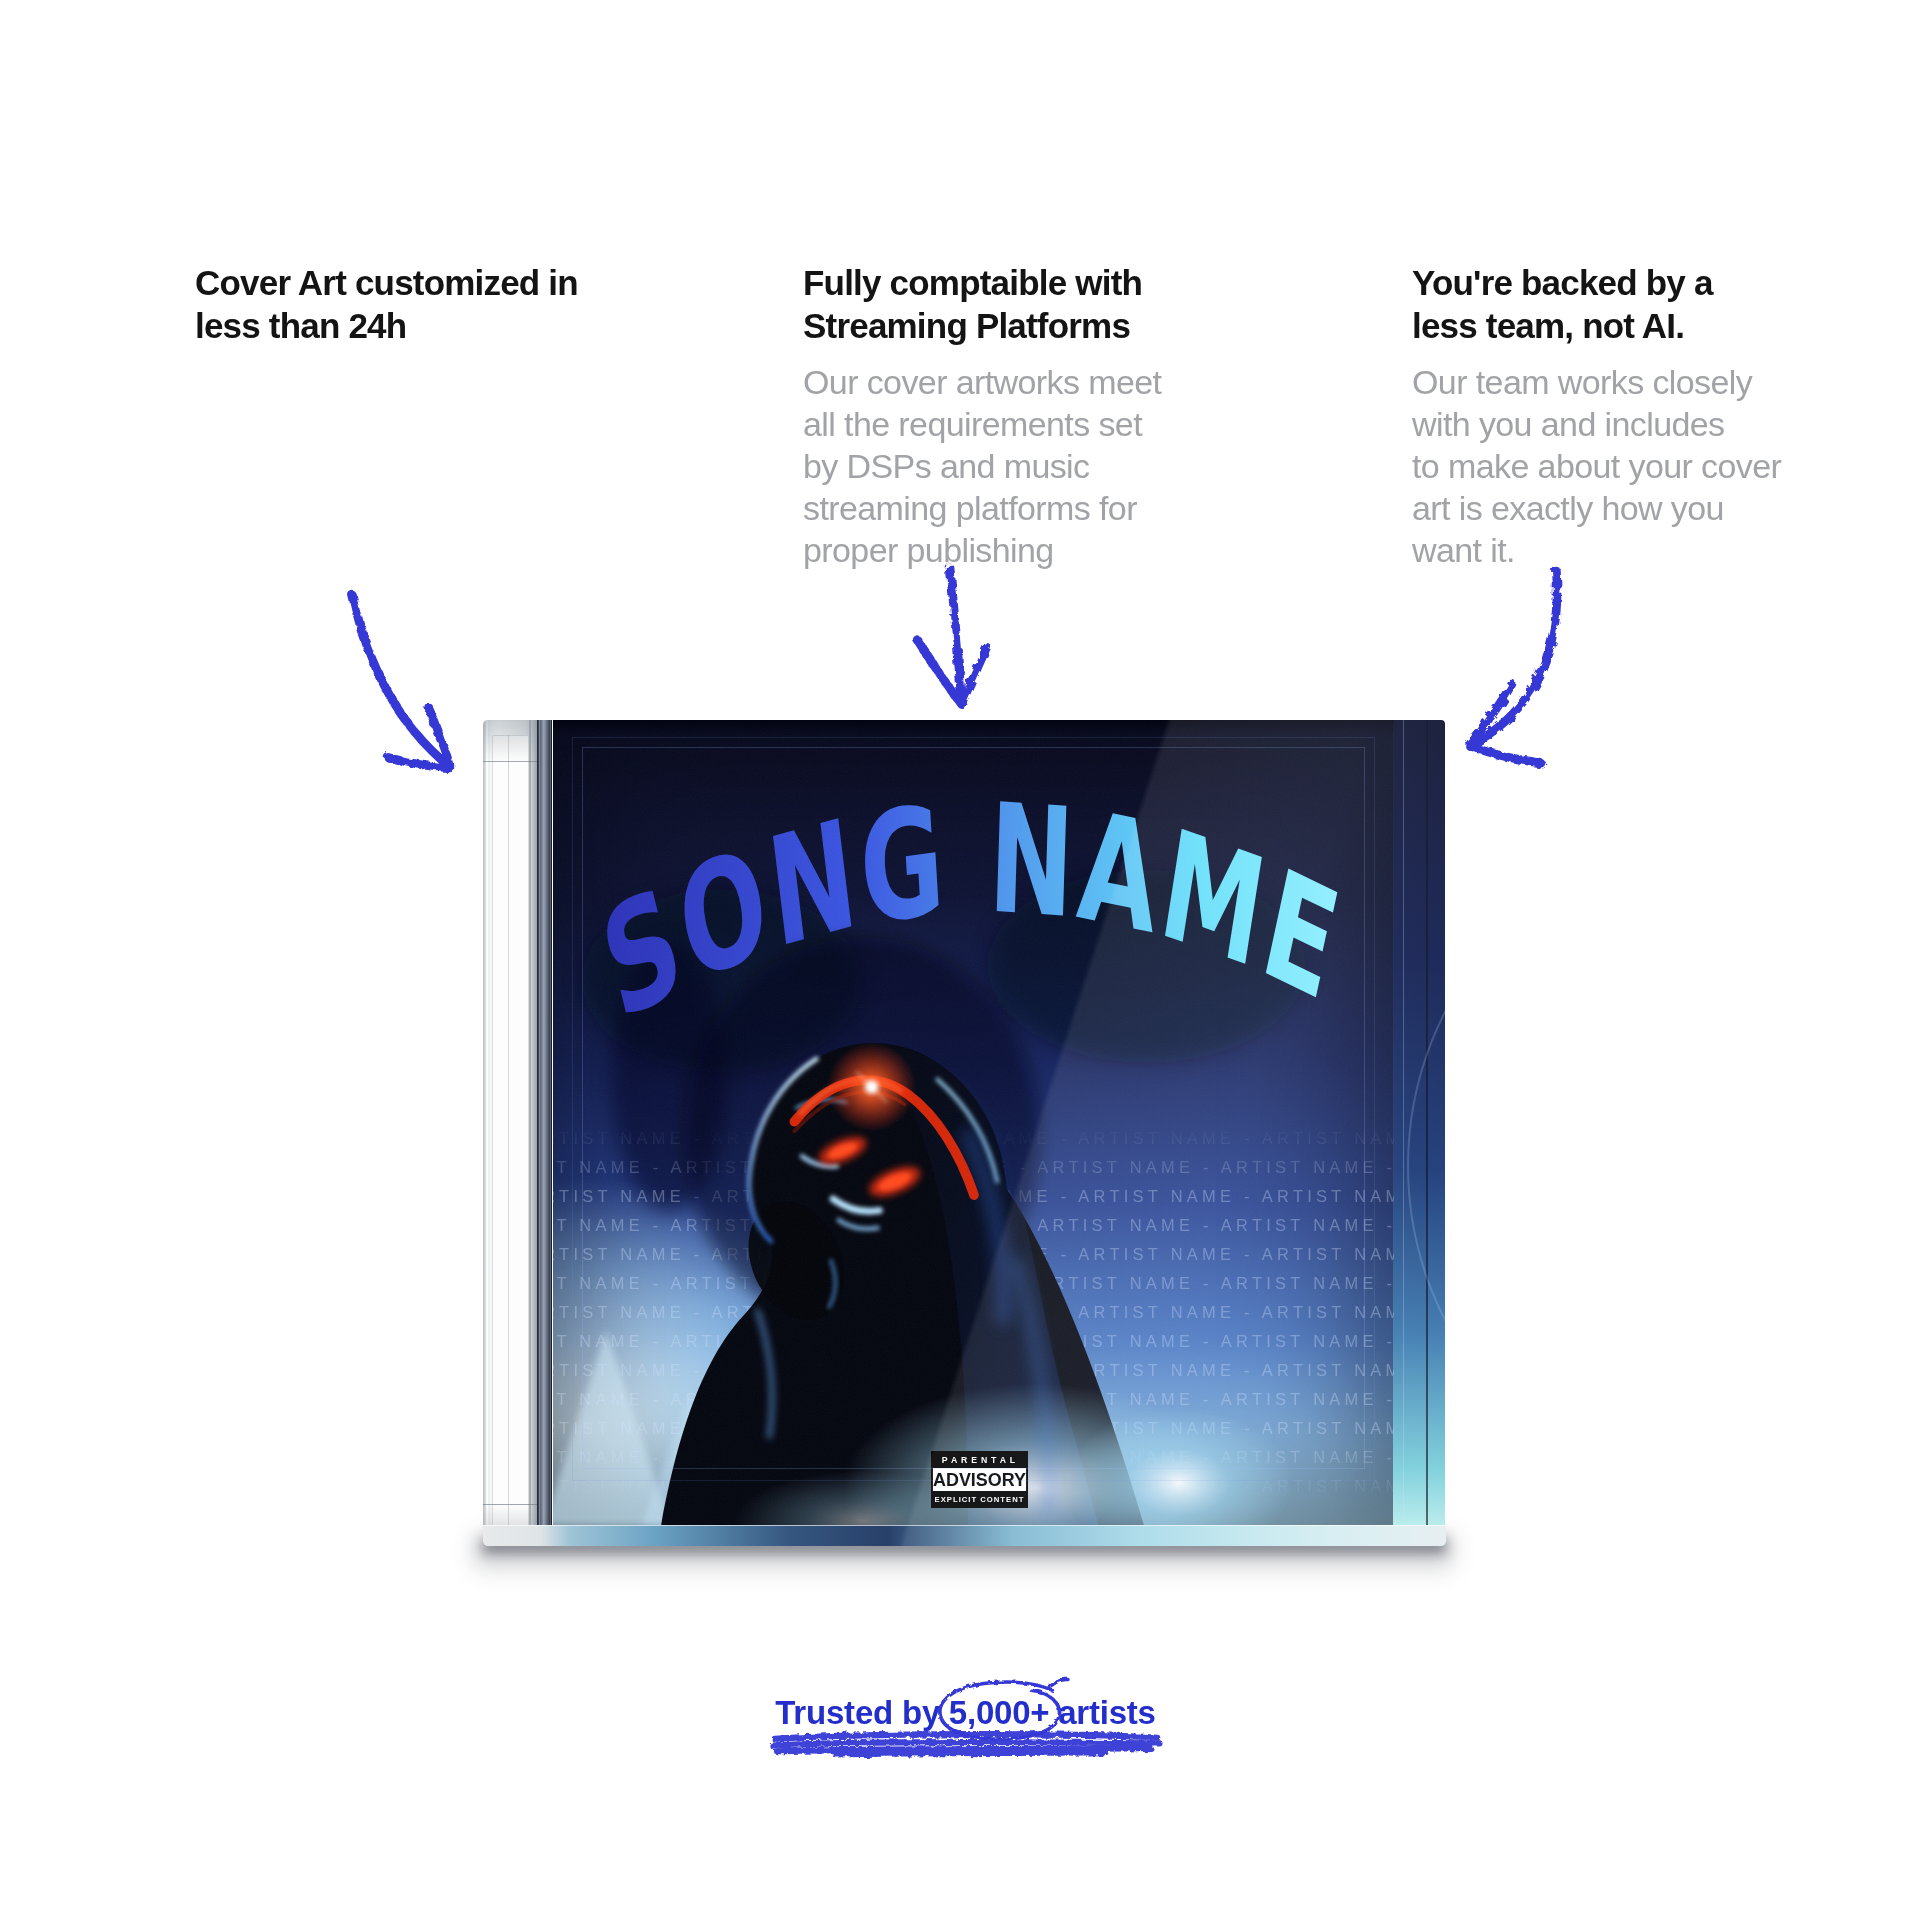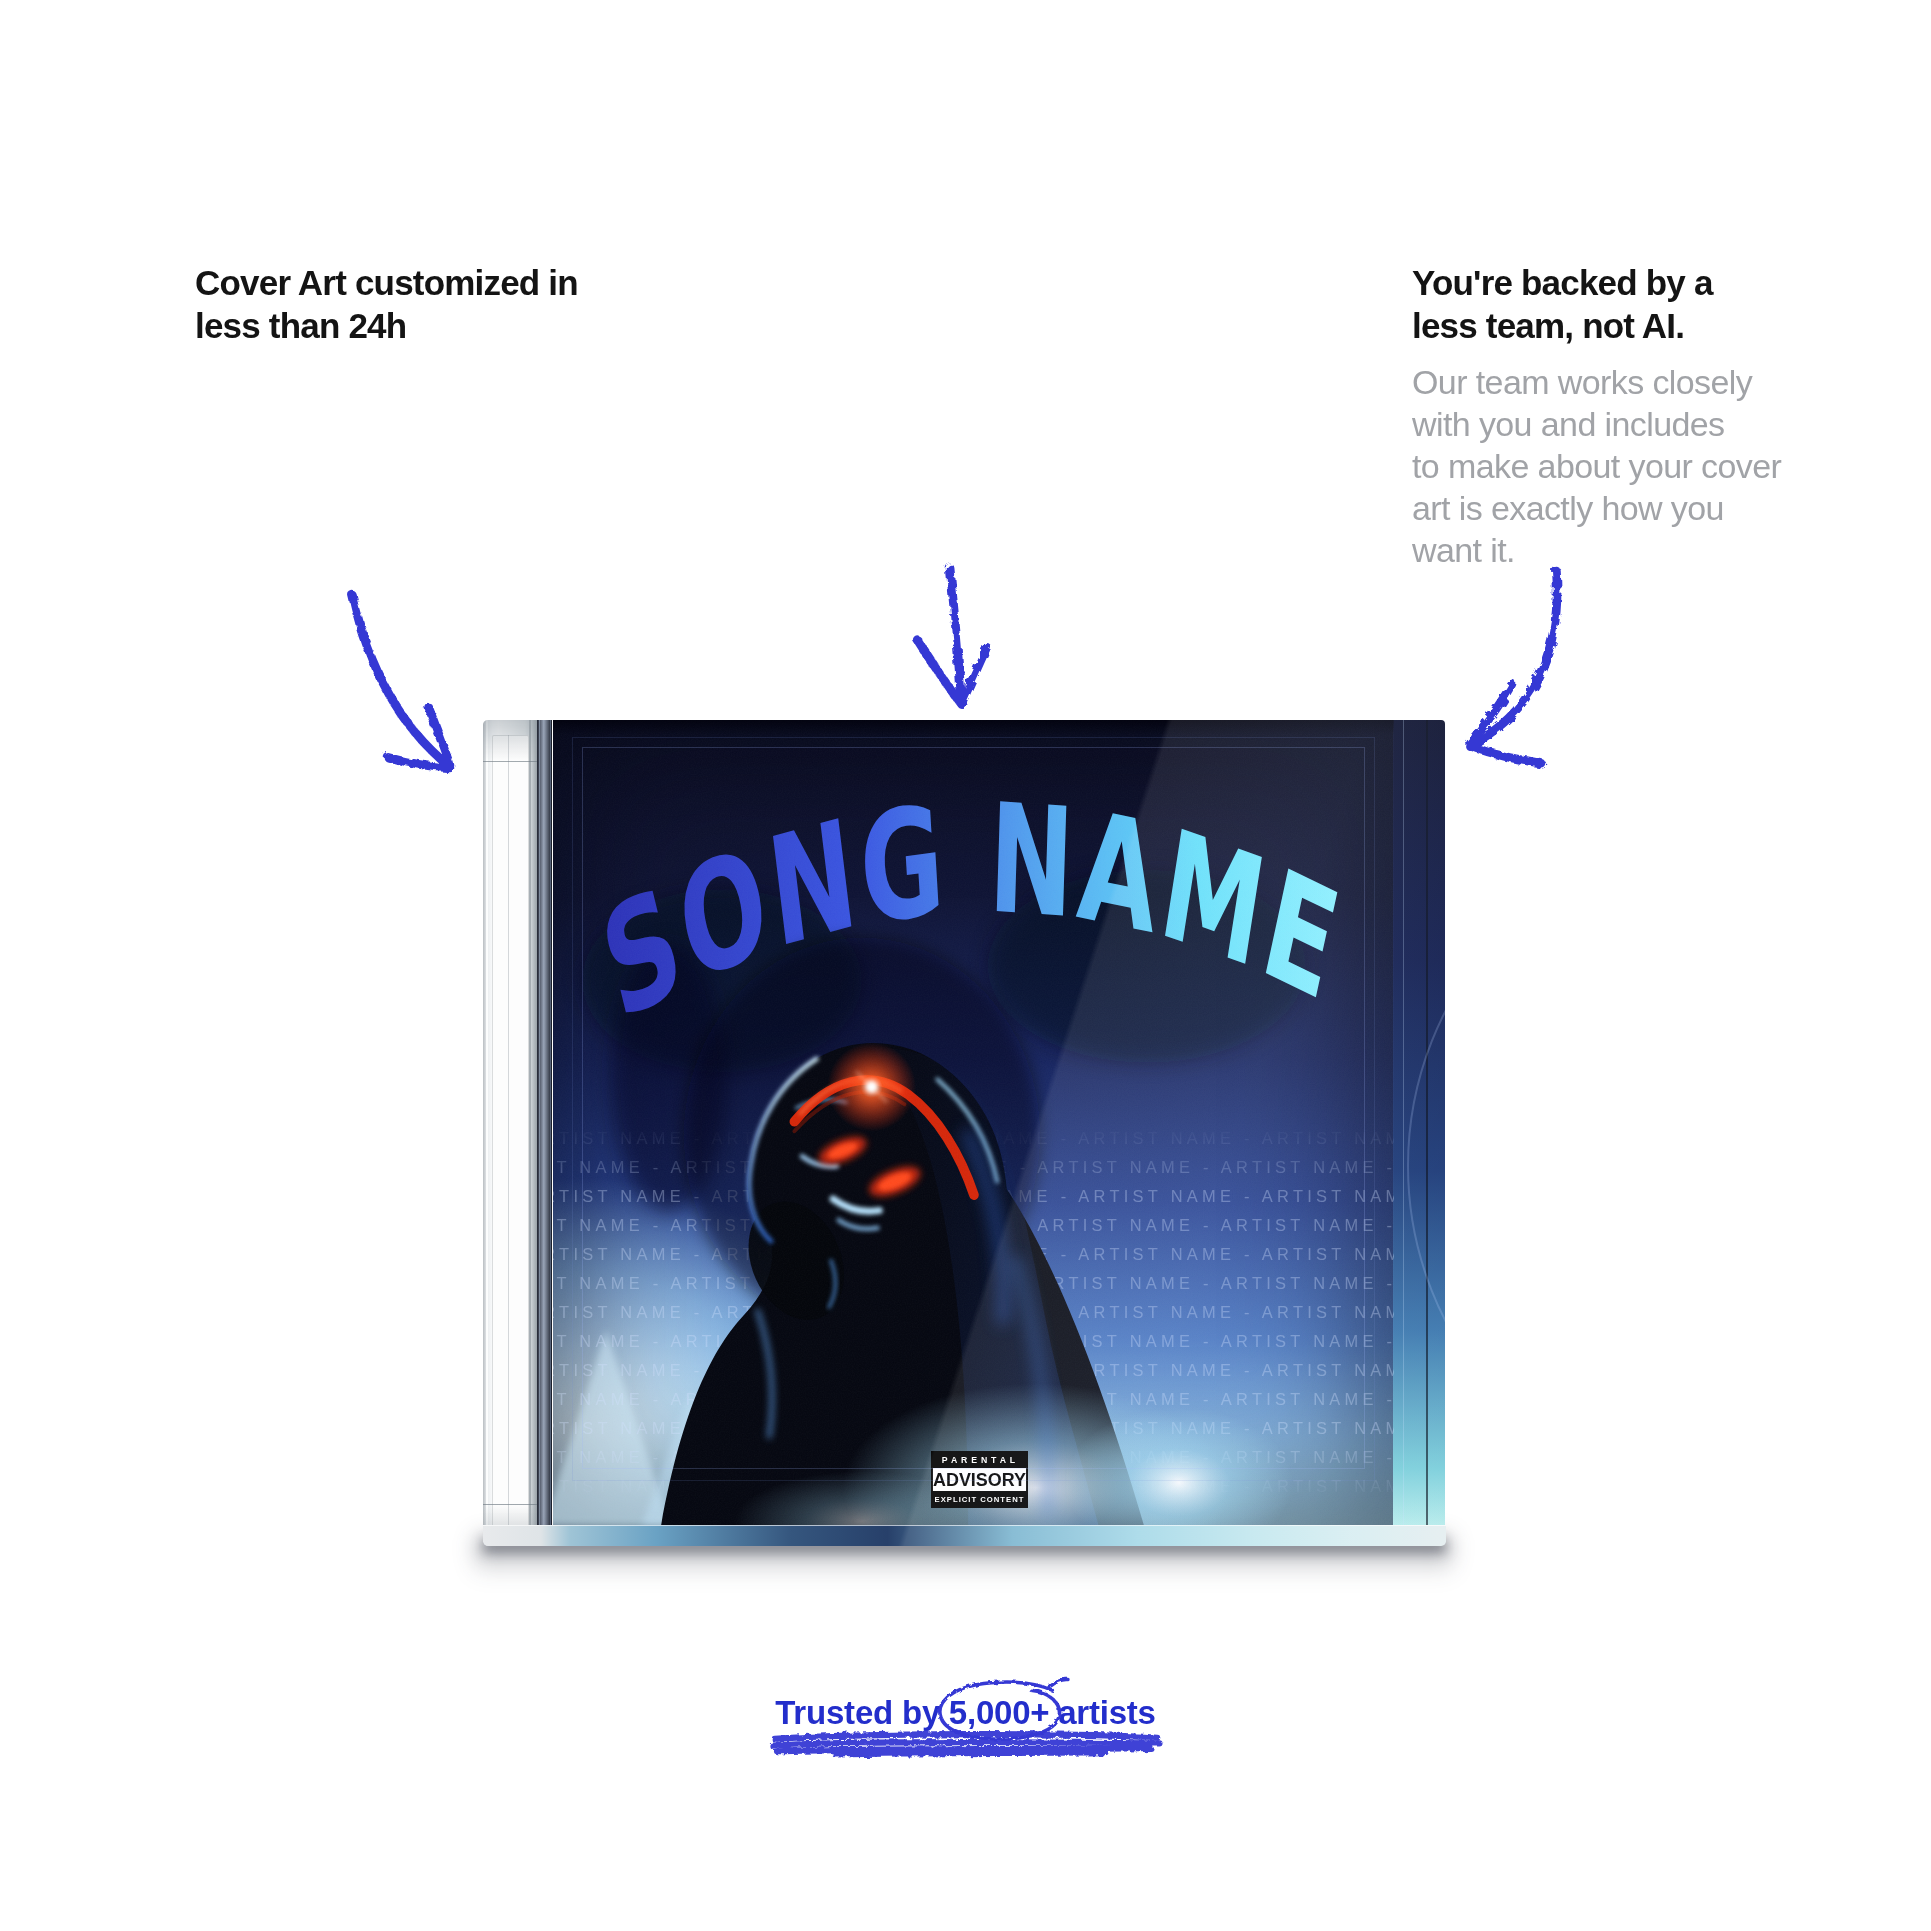--- a/index.html
+++ b/index.html
@@ -117,20 +117,27 @@
 <body>
 
 <div class="page">
 
   <section>
     <div class="feature f1">
       <h3>Cover Art customized in
 less than 24h</h3>
     </div>
     <div class="feature f2">
+      <h3>Fully comptaible with
+Streaming Platforms</h3>
+      <p>Our cover artworks meet
+all the requirements set
+by DSPs and music
+streaming platforms for
+proper publishing</p>
     </div>
     <div class="feature f3">
       <h3>You're backed by a
 less team, not AI.</h3>
       <p>Our team works closely
 with you and includes
 to make about your cover
 art is exactly how you
 want it.</p>
     </div>

